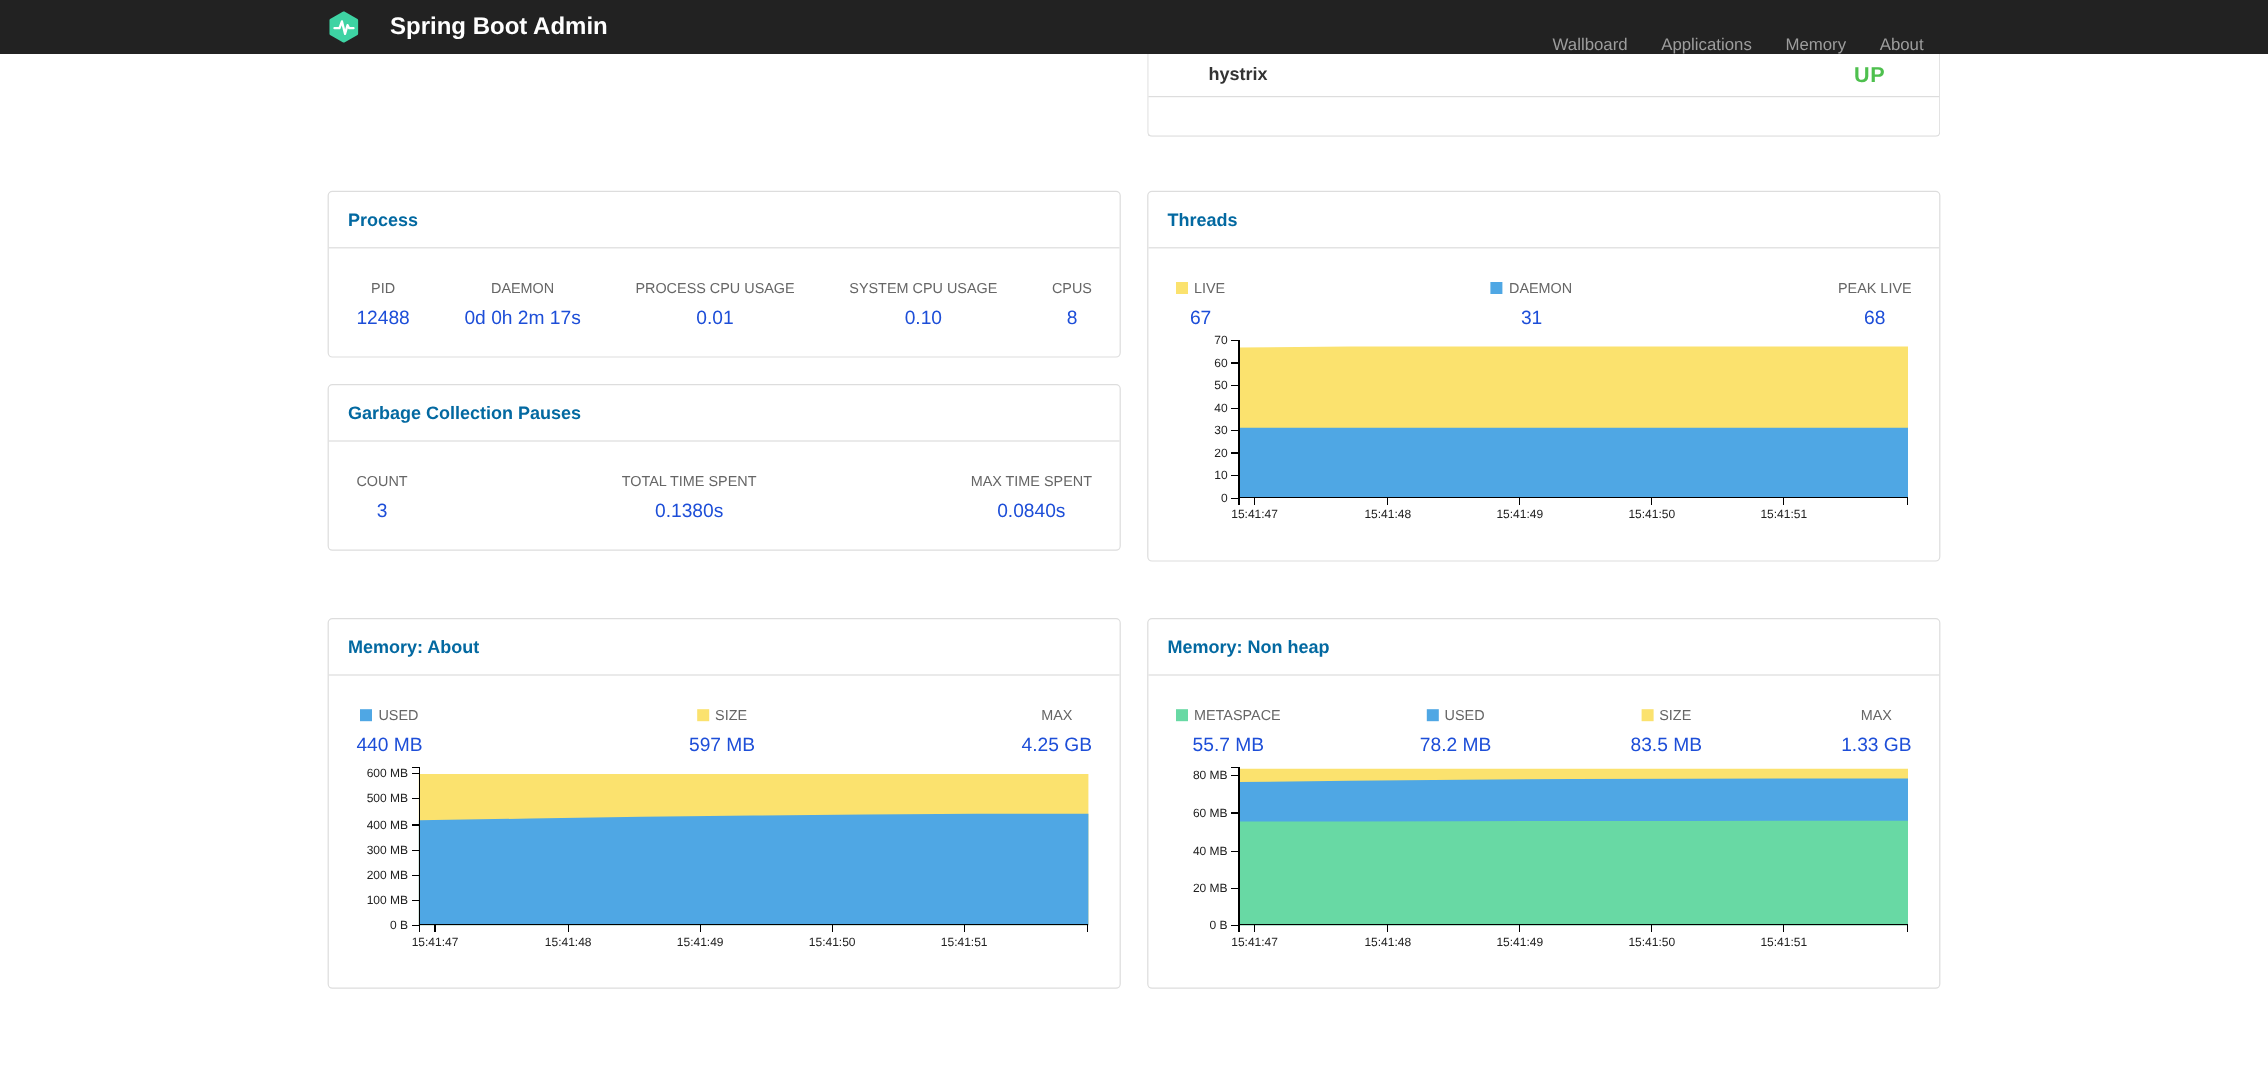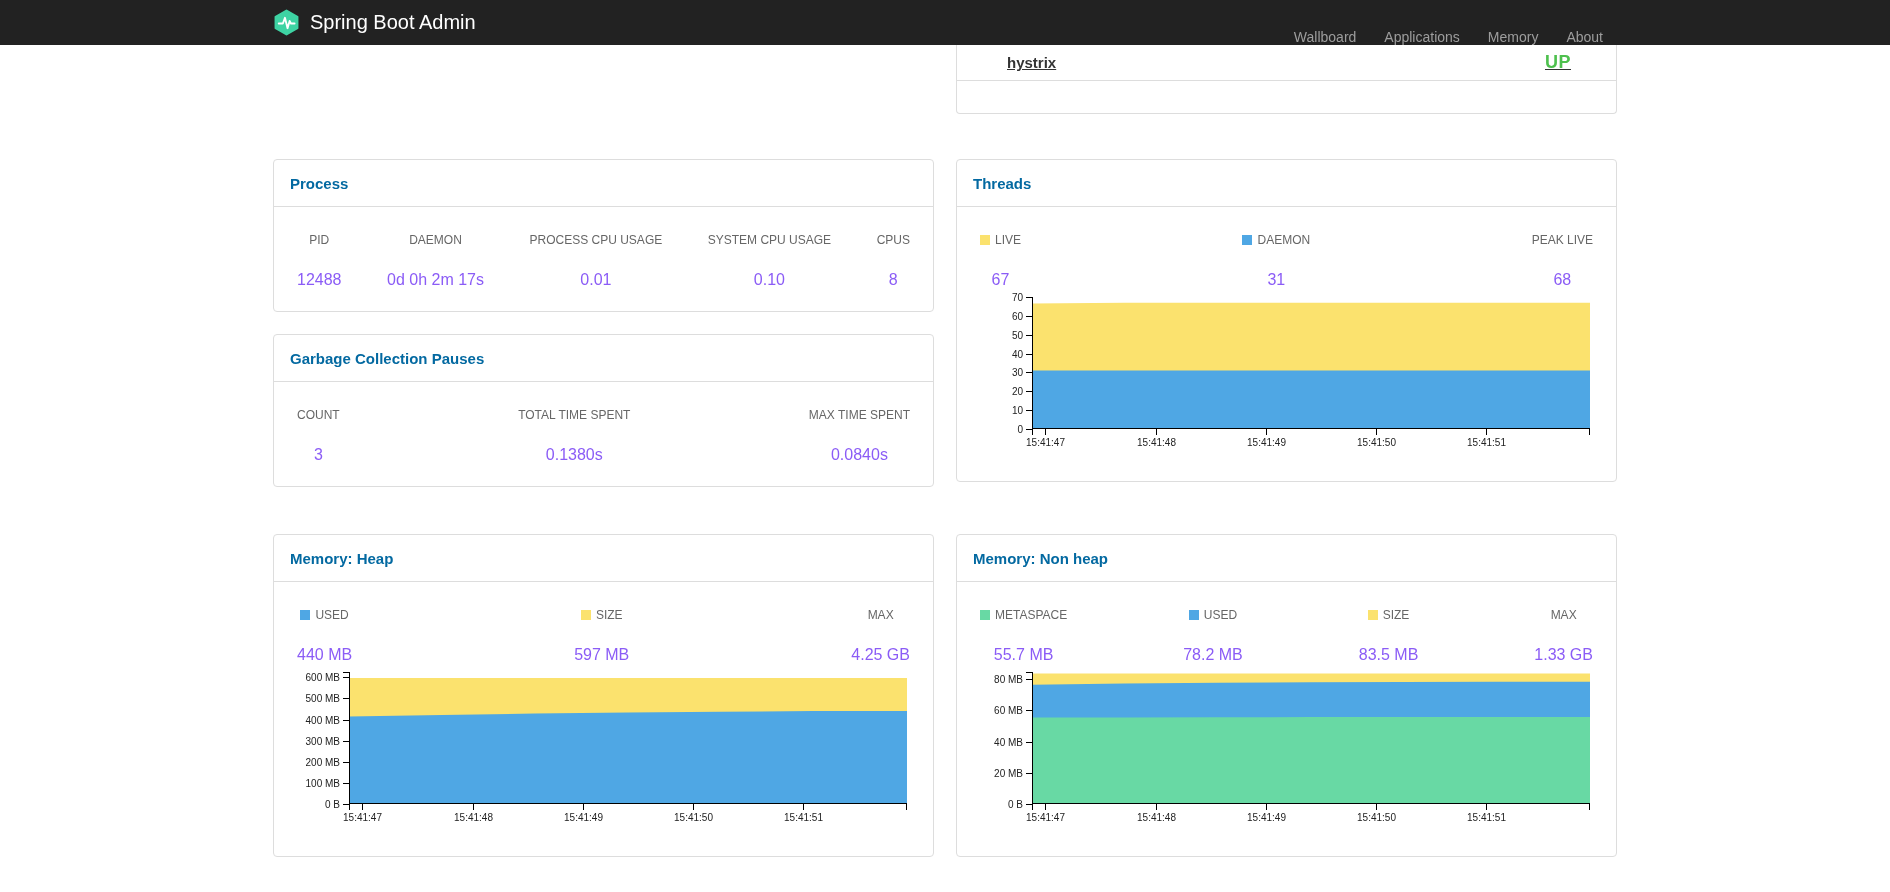--- a/index.html
+++ b/index.html
@@ -5,46 +5,46 @@
   *{box-sizing:border-box;}
   html,body{margin:0;padding:0;}
   body{
     background:#fff;color:#333;
     font-family:"Liberation Sans","DejaVu Sans",sans-serif;
     min-height:892px;width:1890px;overflow-x:hidden;
   }
   
   .navbar{background:#222;height:45px;}
   .nav-inner{width:1344px;margin:0 auto;height:100%;display:flex;align-items:center;justify-content:space-between;}
-  .brand{display:flex;align-items:center;gap:10px;color:#fff;font-weight:normal;font-size:20px;text-decoration:none;cursor:pointer;}
+  .brand{display:flex;align-items:center;gap:25px;color:#fff;font-weight:bold;font-size:20px;text-decoration:none;cursor:pointer;}
   .logo{display:flex;align-items:center;}
   .nav-links{display:flex;height:100%;align-items:flex-end;}
   .nav-links a{color:#9d9d9d;font-size:14px;padding:0 14px;cursor:pointer;text-decoration:none;}
   
   .container{width:1344px;margin:0 auto;}
   .row{display:flex;gap:22px;}
   .top-row{margin-bottom:45px;}
   .mid-row{margin-bottom:47px;}
   .col{flex:1;min-width:0;}
   
   .panel{background:#fff;border:1px solid #ddd;border-radius:4px;}
   .panel-cut{border-top:none;border-radius:0 0 4px 4px;}
-  .app-row{display:flex;justify-content:space-between;align-items:center;padding:7px 45px 7px 50px;border-bottom:1px solid #ddd;text-decoration:underline;}
+  .app-row{display:flex;justify-content:space-between;align-items:center;padding:7px 45px 7px 50px;border-bottom:1px solid #ddd;}
   .app-name{font-size:15px;font-weight:600;color:#333;cursor:pointer;}
   .app-status{font-size:18px;font-weight:bold;letter-spacing:.5px;}
   .app-spacer{height:32px;}
   .panel-heading{padding:15px 16px 14px;font-size:15px;font-weight:bold;color:#0369a1;border-bottom:1px solid #ddd;}
   .panel-body{padding:26px 15px 22px;}
   .gc-panel{margin-top:22px;}
   
   .stats{display:flex;justify-content:space-between;align-items:flex-start;}
   .stat{text-align:center;padding:0 8px;}
   .stat-label{font-size:12px;color:#666;display:flex;align-items:center;justify-content:center;gap:5px;white-space:nowrap;}
   .sq{width:10px;height:10px;display:inline-block;}
-  .stat-value{margin-top:24px;font-size:16px;color:#8b5cf6;}
+  .stat-value{margin-top:10px;font-size:16px;color:#1d4ed8;}
   
   .chart{margin-top:0;}
   .chart svg{display:block;}
   .tick-label{font-size:10px;fill:#222;}
 </style>
 </head>
 <body>
 
 <nav class="navbar">
   <div class="nav-inner">
@@ -185,21 +185,21 @@
               </svg>
             </div>
         </div>
       </div>
     </div>
   </div>
 
   <div class="row bottom-row">
     <div class="col">
       <div class="panel">
-        <div class="panel-heading">Memory: Heap</div>
+        <div class="panel-heading">Memory: About</div>
         <div class="panel-body">
           <div class="stats">
               <div class="stat">
                 <div class="stat-label"><span class="sq" style="background:#4FA7E4"></span>USED</div>
                 <div class="stat-value">440 MB</div>
               </div>
               <div class="stat">
                 <div class="stat-label"><span class="sq" style="background:#FBE26E"></span>SIZE</div>
                 <div class="stat-value">597 MB</div>
               </div>

